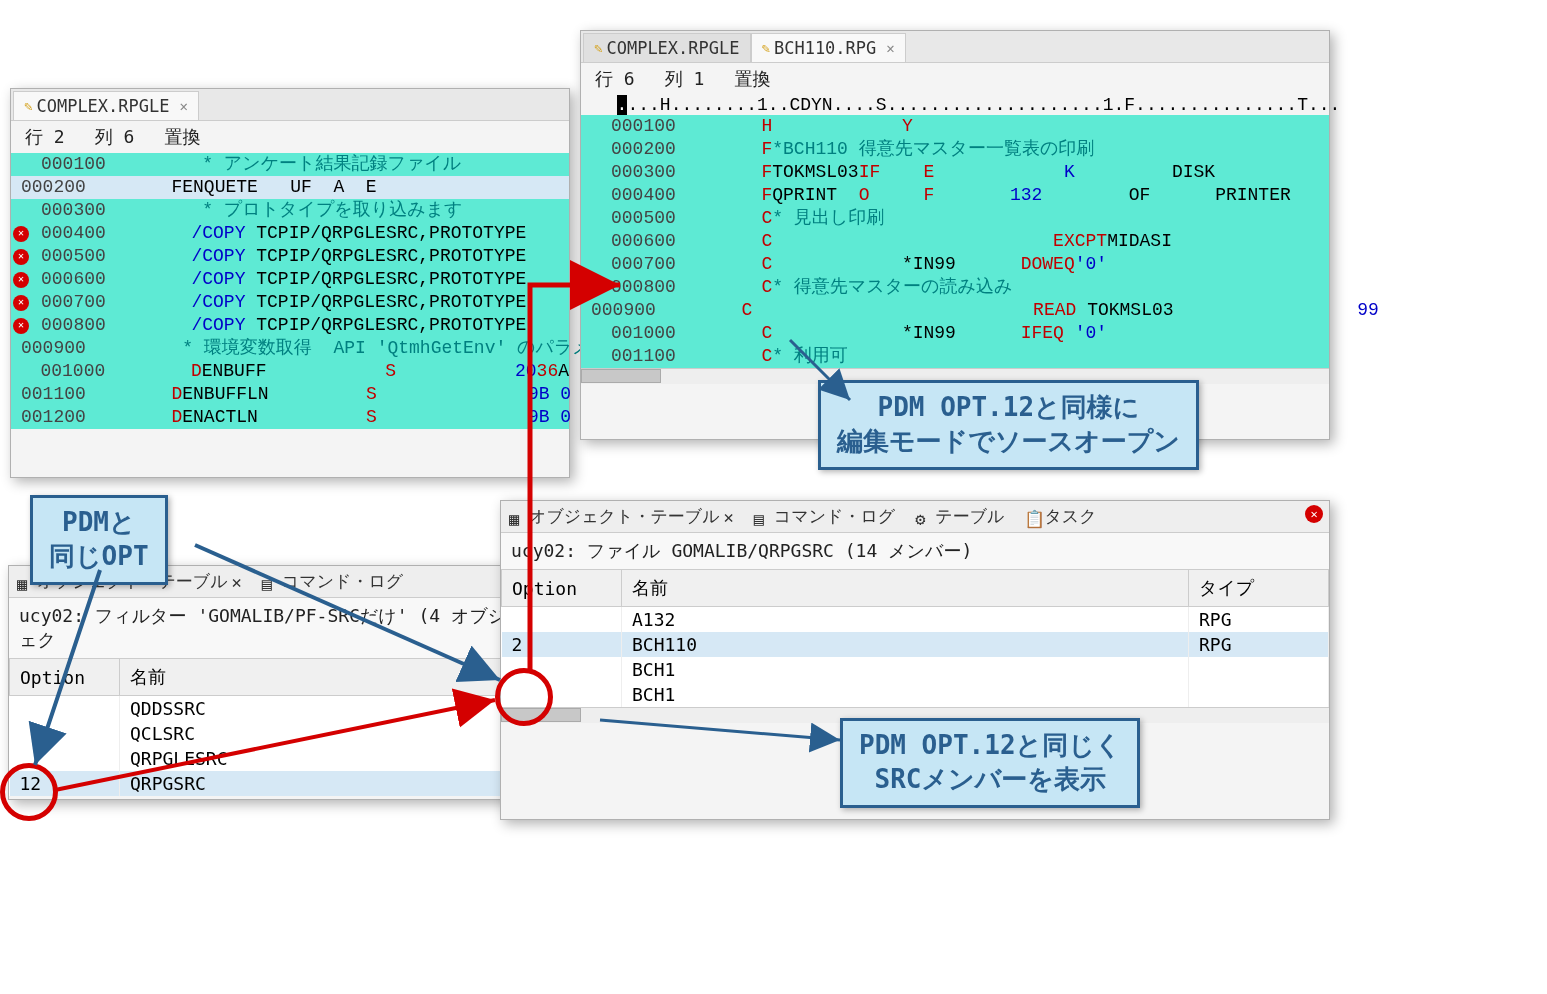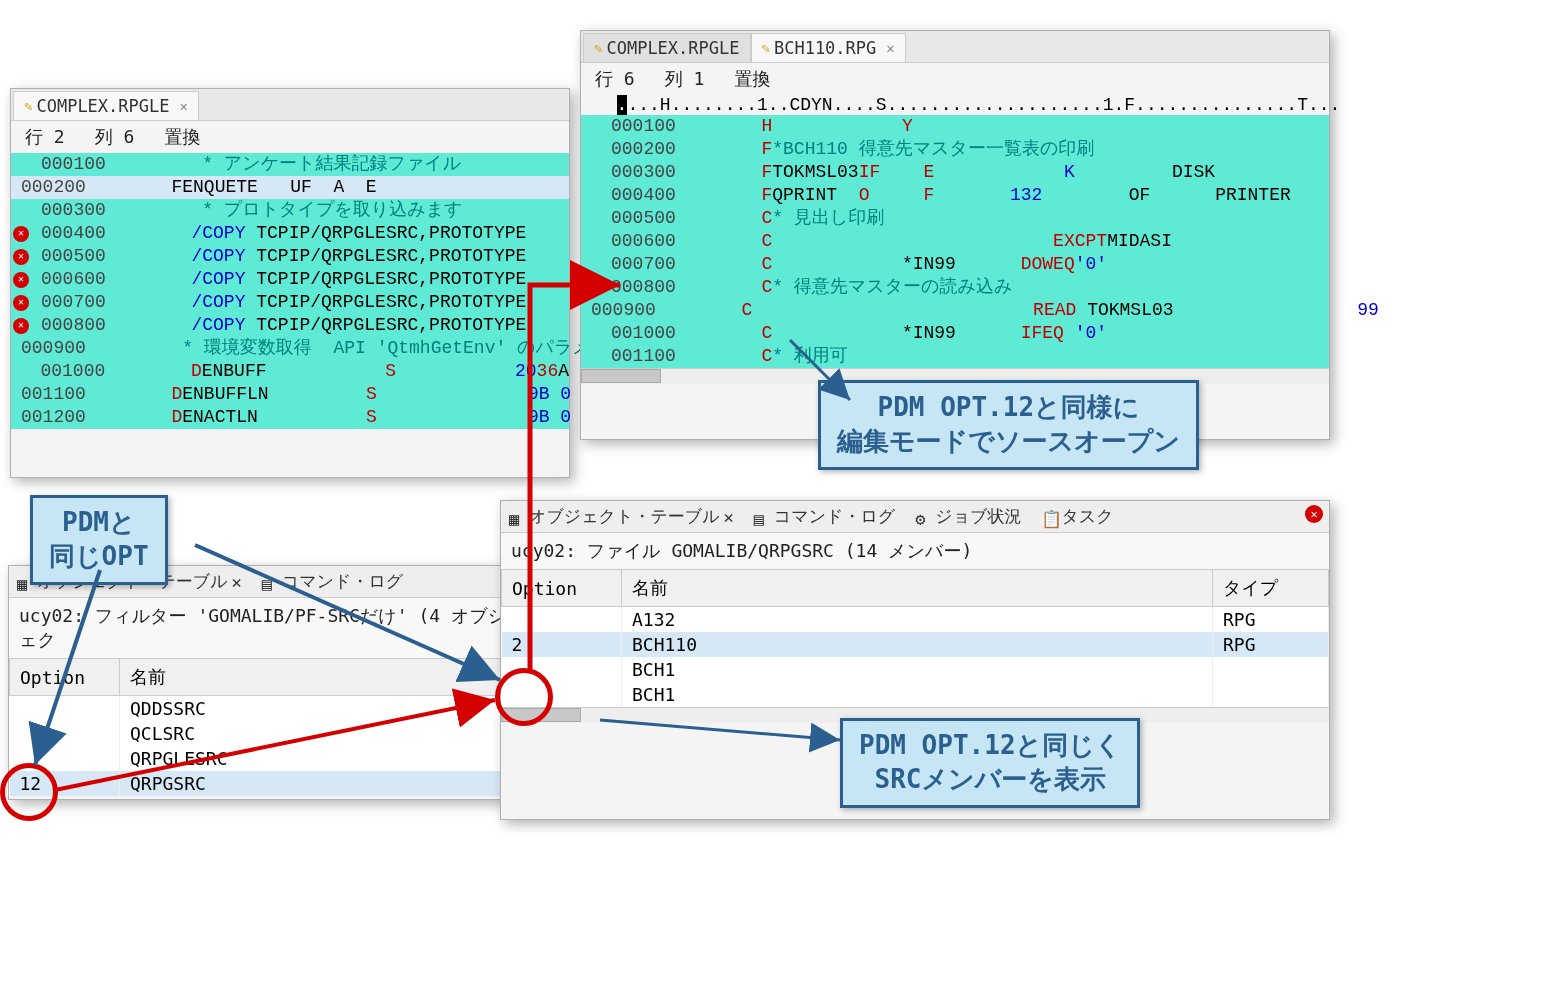--- a/index.html
+++ b/index.html
@@ -155,34 +155,34 @@
       <span class="vicon">▦</span>
       <span>オブジェクト・テーブル</span>
       <span class="close">✕</span>
     </div>
     <div class="vitem">
       <span class="vicon">▤</span>
       <span>コマンド・ログ</span>
     </div>
     <div class="vitem">
       <span class="vicon">⚙</span>
-      <span>ジョブ状況</span>
+      <span>テーブル</span>
     </div>
     <div class="vitem">
       <span class="vicon">📋</span>
       <span>タスク</span>
     </div>
   </div>
   <div class="crumb">ucy02: ファイル GOMALIB/QRPGSRC (14 メンバー)</div>
   <table class="table">
     <thead>
         <tr>
       <th style="width:120px">Option</th>
       <th>名前</th>
-      <th style="width:116px">タイプ</th>
+      <th style="width:140px">タイプ</th>
     </tr>
       </thead>
     <tbody id="tbl-right">
         <tr>
           <td><input class="optinput" style=""></td>
           <td>A132</td>
           <td>RPG</td>
         </tr>
         <tr class="selrow">
           <td><input class="optinput" value="2" style=""></td>

